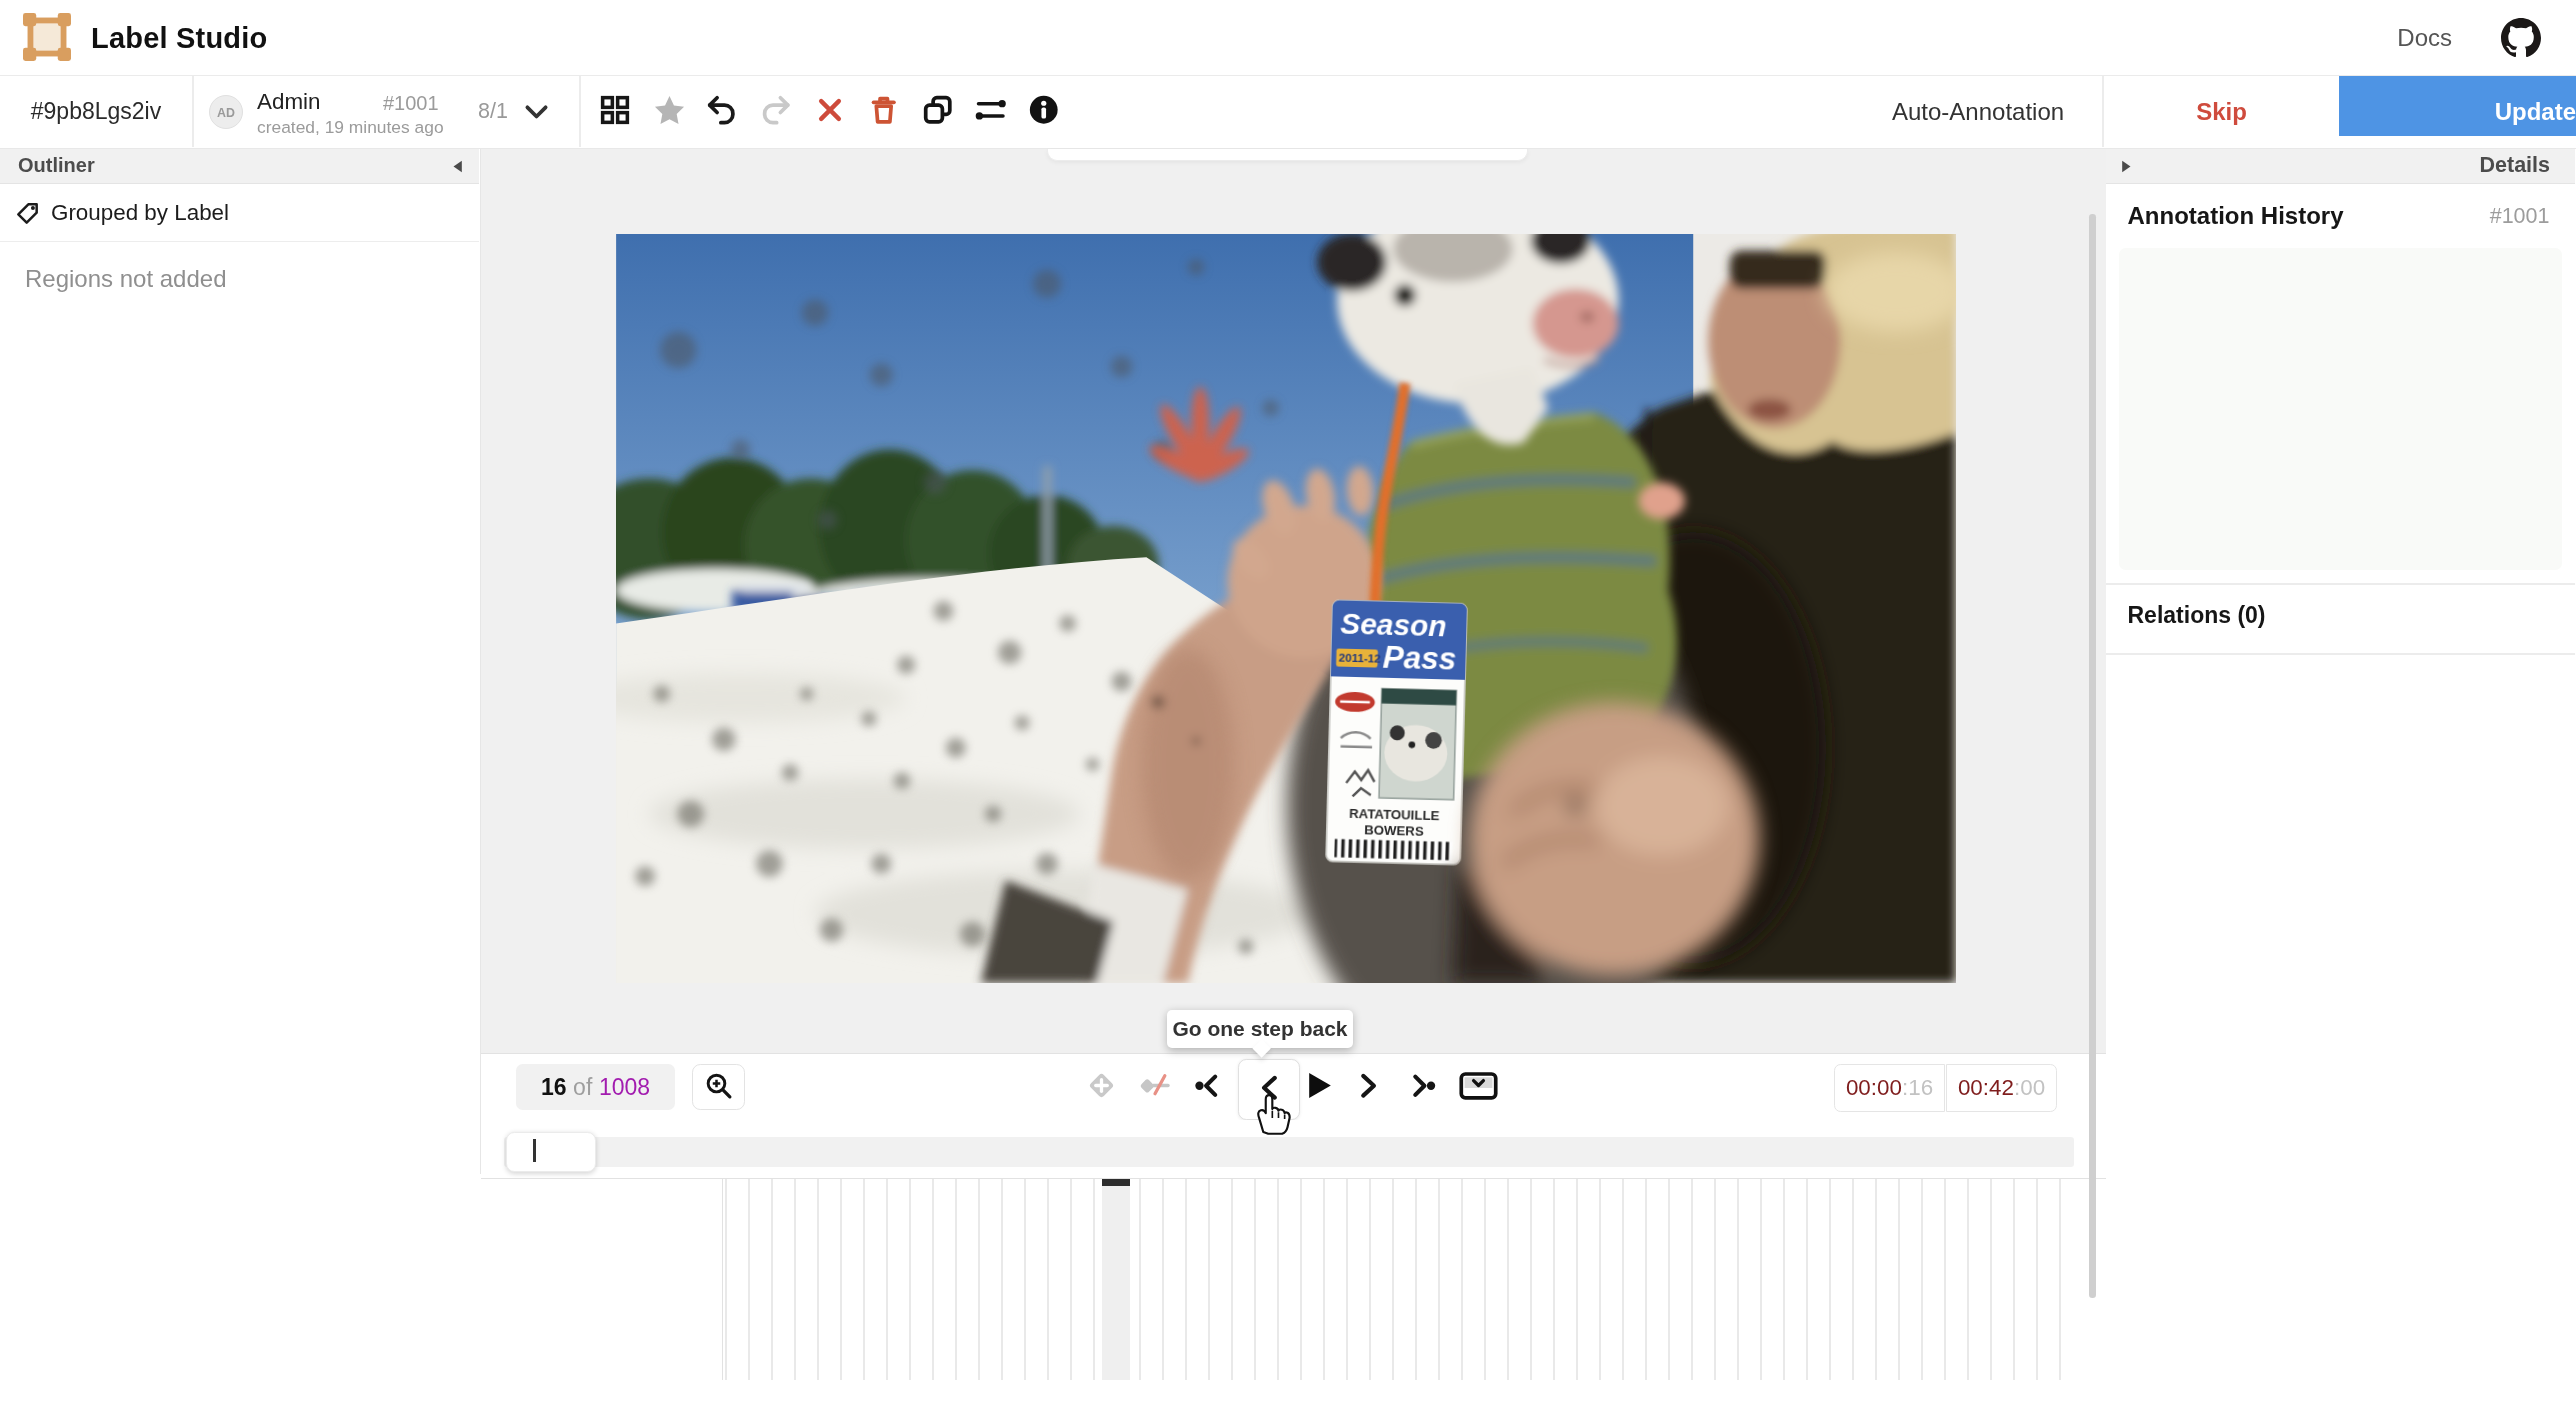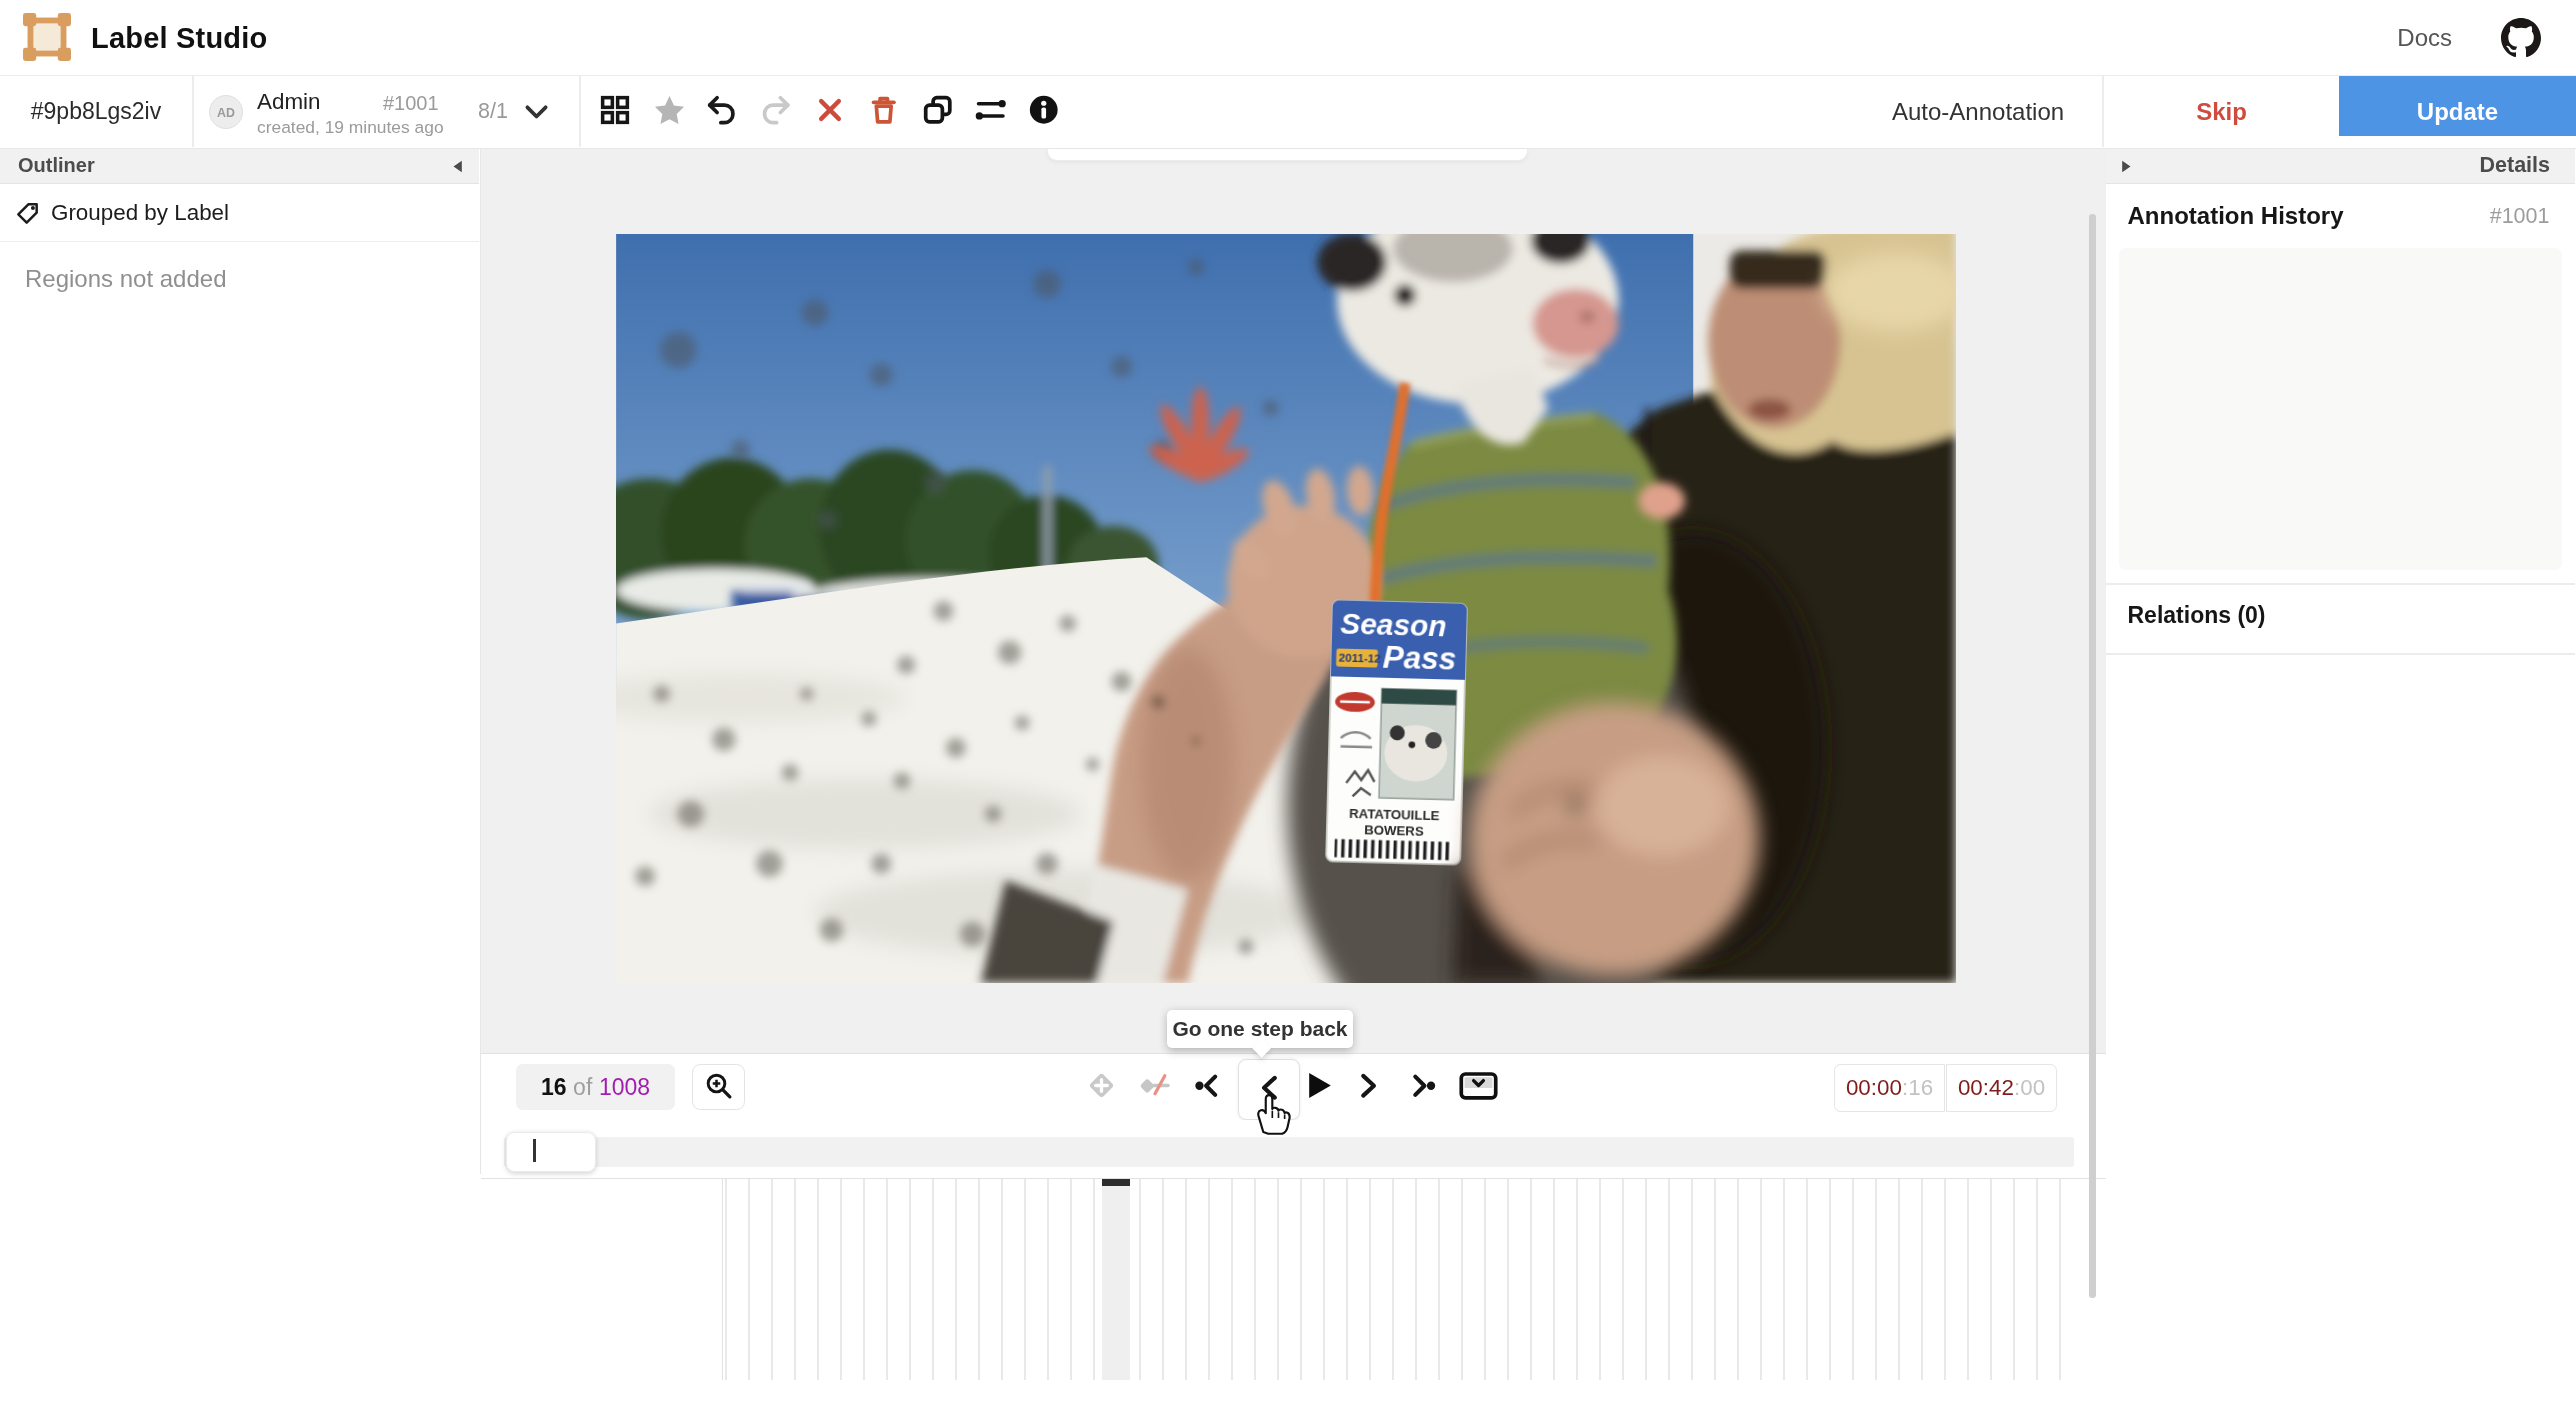--- a/index.html
+++ b/index.html
@@ -28,21 +28,21 @@
   .anno-created { left:257px; top:41px; font-size:17.4px; color:#9b9b9b; }
   .pager { left:478px; top:0; height:71px; line-height:71px; font-size:21.5px; color:#999; }
   .pager-chevron { left:524px; top:28px; width:25px; height:16.6px; }
 
   .icon-btn { top:15.7px; width:40px; height:40px; display:flex; align-items:center; justify-content:center; cursor:pointer; }
 
   .toggle-track { left:1809px; top:100px; width:61px; height:25px; border-radius:13.3px; background:#e9e9e9; border:0.8px solid #dedede; }
   .toggle-knob { left:1839px; top:97px; width:31.5px; height:31.5px; border-radius:50%; background:#7a70e8; box-shadow:0 0.8px 3.3px rgba(0,0,0,.25); }
   .toggle-label { left:1892px; top:0; height:71px; line-height:71px; font-size:24px; color:#333; }
   .skip-btn { left:2104px; top:0; width:235px; height:71px; line-height:71px; text-align:center; font-size:24px; font-weight:600; color:#cf4b3d; background:#fff; cursor:pointer; }
-  .update-btn { left:2339px; top:0; width:237px; height:60px; line-height:71px; text-align:center; font-size:24px; font-weight:600; color:#fff; background:#4e94e4; cursor:pointer; }
+  .update-btn { left:2339px; top:0; width:237px; height:60px; line-height:71px; text-align:right; font-size:24px; font-weight:600; color:#fff; background:#4e94e4; cursor:pointer; }
 
   
   .outliner { left:0; top:149px; width:481px; height:1025px; background:#fff; border-right:1.7px solid #e6e6e6; }
   .panel-header { left:0; top:0; width:479px; height:35px; background:#f1f1f1; border-bottom:1.7px solid #e4e4e4; }
   .outliner-title { left:18px; top:0; height:33px; line-height:33px; font-size:20px; font-weight:700; color:#4c4c4c; }
   .collapse-arrow-left { left:451px; top:10px; width:15px; height:15px; cursor:pointer; }
   .group-row { left:0; top:35px; width:479px; height:58px; background:#fff; border-bottom:1.7px solid #ededed; cursor:pointer; }
   .tag-ic { left:15px; top:16.6px; width:25px; height:25px; }
   .group-label { left:51px; top:0; height:58px; line-height:58px; font-size:22.4px; color:#1c1c1c; }
   .regions-empty { left:25px; top:116px; font-size:24px; color:#8f8f8f; }

